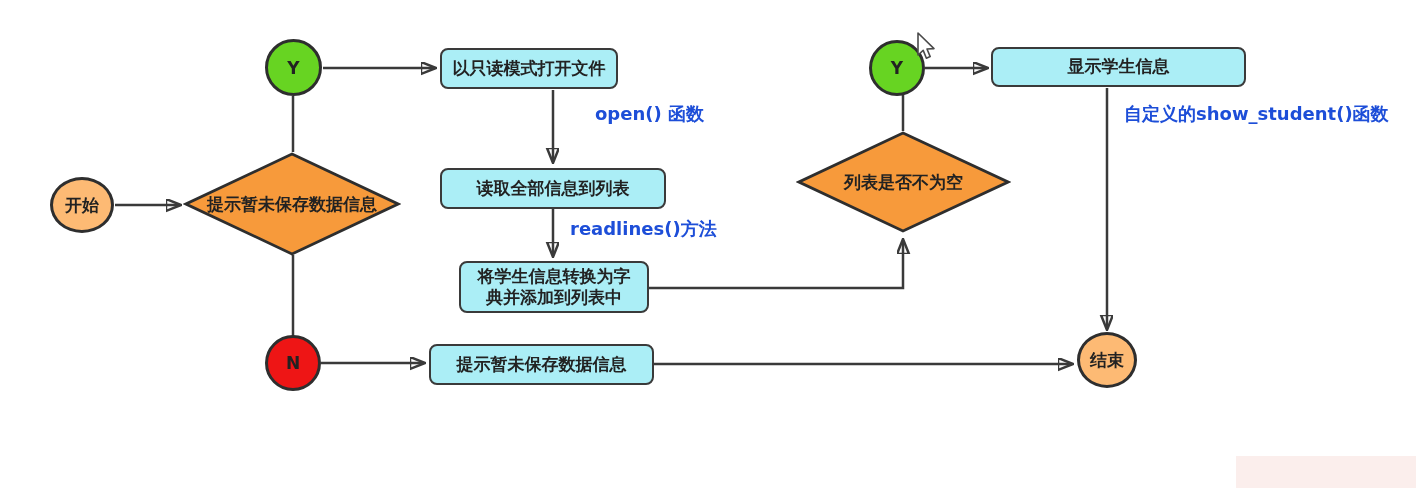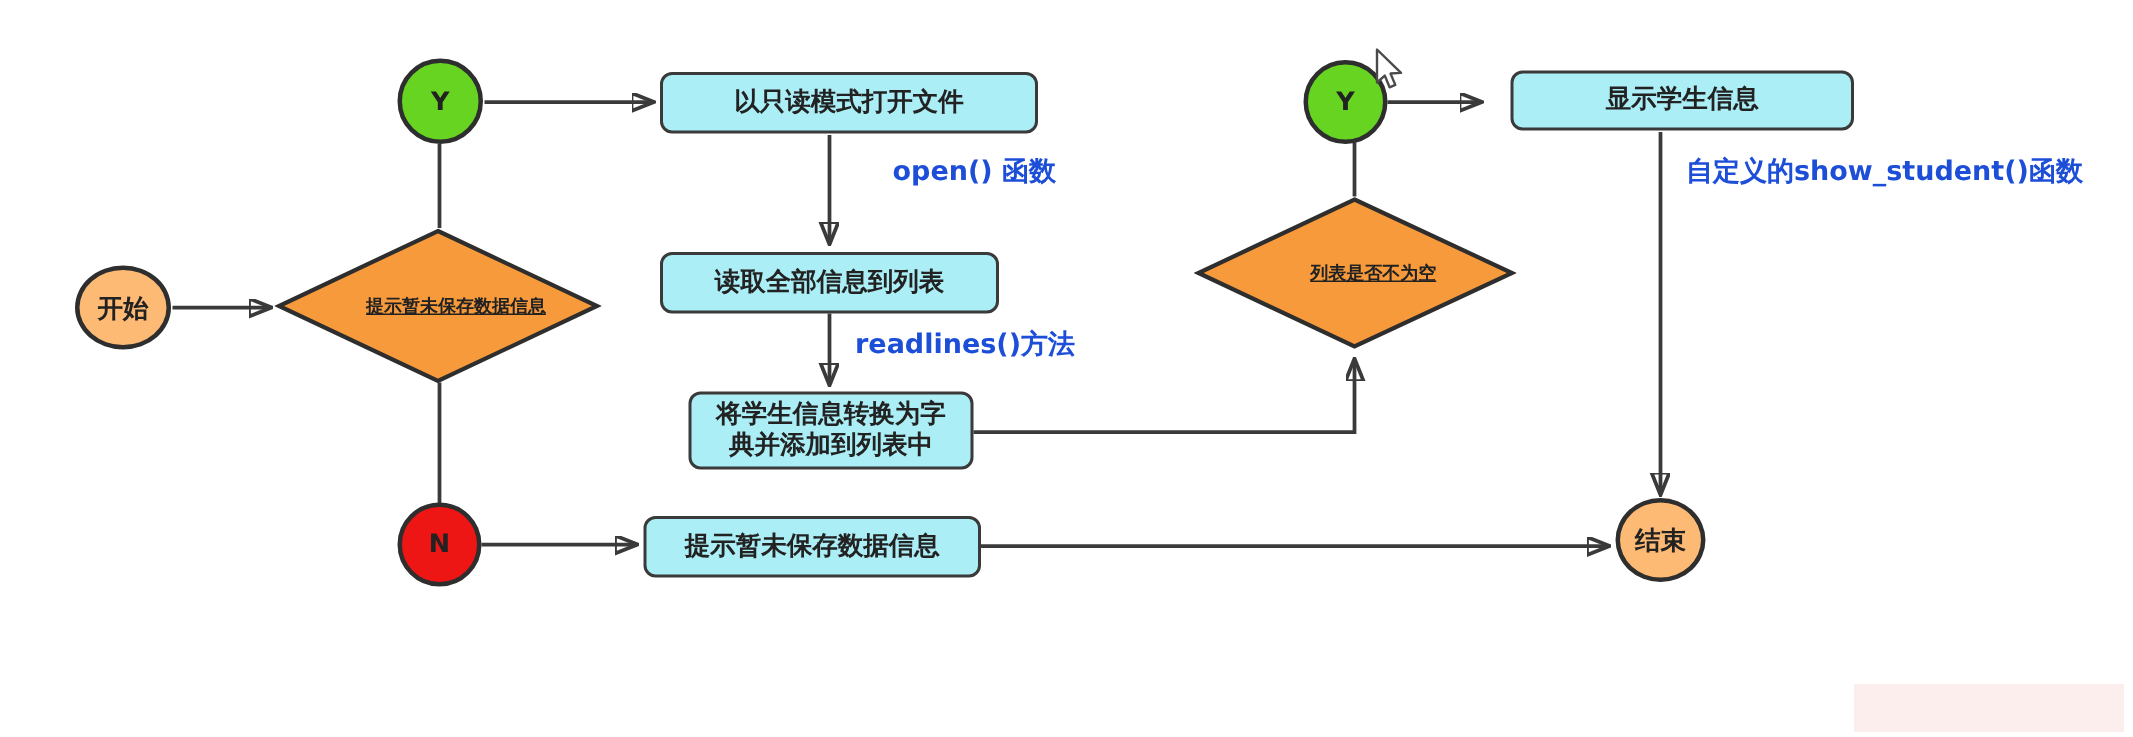--- a/index.html
+++ b/index.html
@@ -19,23 +19,23 @@
   .circle{border:3px solid #2e2e2e;border-radius:50%;font-size:17px;}
   .c-yellow{background:#fdba74;}
   .c-green{background:#67d422;}
   .c-red{background:#ee1515;}
 
   .box{background:#abeef6;border:2.5px solid #3a3a3a;border-radius:8px;
        font-size:17px;line-height:1.25;white-space:pre-line;padding:2px 6px;}
 
   .diamond{position:absolute;}
   .diamond svg{position:absolute;left:0;top:0;}
-  .diamond .dlabel{position:absolute;left:12px;top:0;width:100%;height:100%;
+  .diamond .dlabel{position:absolute;left:0;top:0;width:100%;height:100%;
        display:flex;align-items:center;justify-content:center;
-       font-size:12px;font-weight:700;color:#222;text-decoration:underline;}
+       font-size:17px;font-weight:700;color:#222;}
 
   .annotation{position:absolute;font-size:18px;font-weight:700;color:#1d4ed8;white-space:nowrap;}
 
   .pink-strip{position:absolute;left:1236px;top:456px;width:180px;height:32px;
        background:rgba(250,232,229,0.75);}
 
   .cursor{position:absolute;left:915px;top:31px;}
 </style>
 </head>
 <body>
@@ -70,21 +70,21 @@
     <svg width="218" height="106">
       <polygon points="109,3 215,53 109,103 3,53" fill="#f79a3b" stroke="#2e2e2e" stroke-width="2.8"></polygon>
     </svg>
     <span class="dlabel">提示暂未保存数据信息</span>
   </div>
 
   <div class="node circle c-green" style="left:265px;top:39px;width:57px;height:57px;">
     <span>Y</span>
   </div>
 
-  <div class="node box" style="left:440px;top:48px;width:252px;height:41px;">
+  <div class="node box" style="left:440px;top:48px;width:178px;height:41px;">
     <span>以只读模式打开文件</span>
   </div>
 
   <div class="annotation" style="left:595px;top:102px;">open() 函数</div>
 
   <div class="node box" style="left:440px;top:168px;width:226px;height:41px;text-align:center;">
     <span>读取全部信息到列表</span>
   </div>
 
   <div class="annotation" style="left:570px;top:217px;">readlines()方法</div>
@@ -106,21 +106,21 @@
     <svg width="215" height="104">
       <polygon points="107,3 212,52 107,101 3,52" fill="#f79a3b" stroke="#2e2e2e" stroke-width="2.8"></polygon>
     </svg>
     <span class="dlabel">列表是否不为空</span>
   </div>
 
   <div class="node circle c-green" style="left:869px;top:40px;width:56px;height:56px;">
     <span>Y</span>
   </div>
 
-  <div class="node box" style="left:991px;top:47px;width:229px;height:40px;margin-left:16px;">
+  <div class="node box" style="left:991px;top:47px;width:255px;height:40px;">
     <span>显示学生信息</span>
   </div>
 
   <div class="annotation" style="left:1124px;top:102px;">自定义的show_student()函数</div>
 
   <div class="node circle c-yellow" style="left:1077px;top:332px;width:60px;height:56px;">
     <span>结束</span>
   </div>
 
   <svg class="cursor" width="22" height="30">

